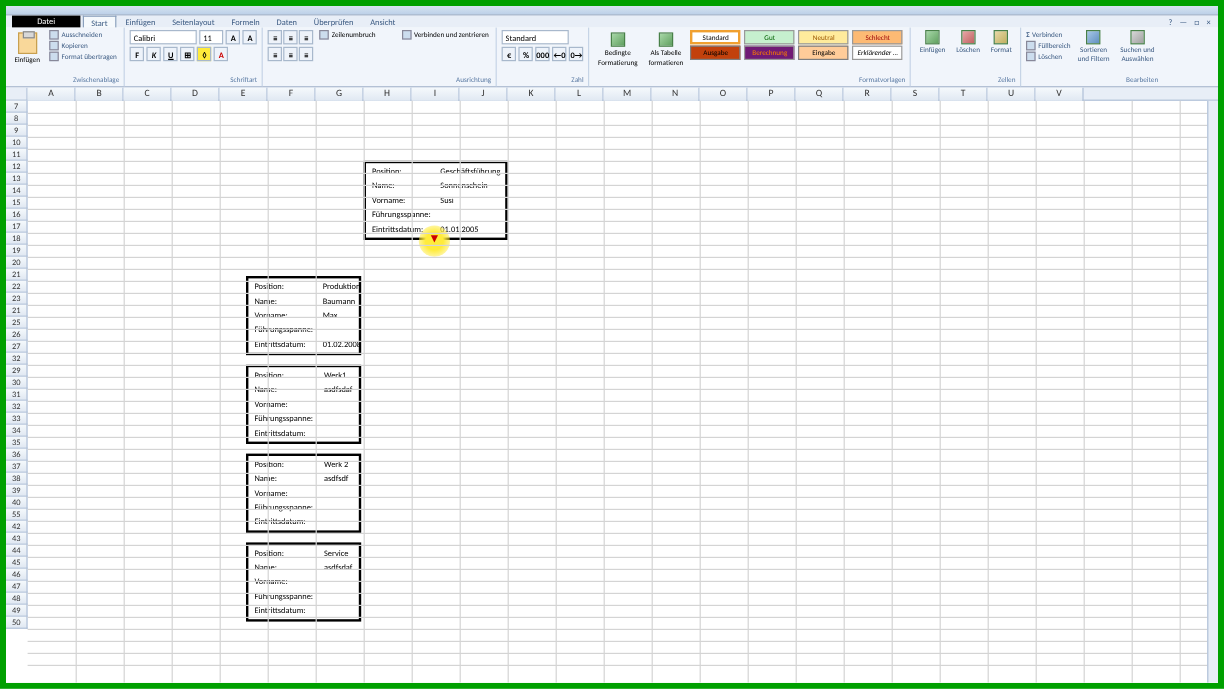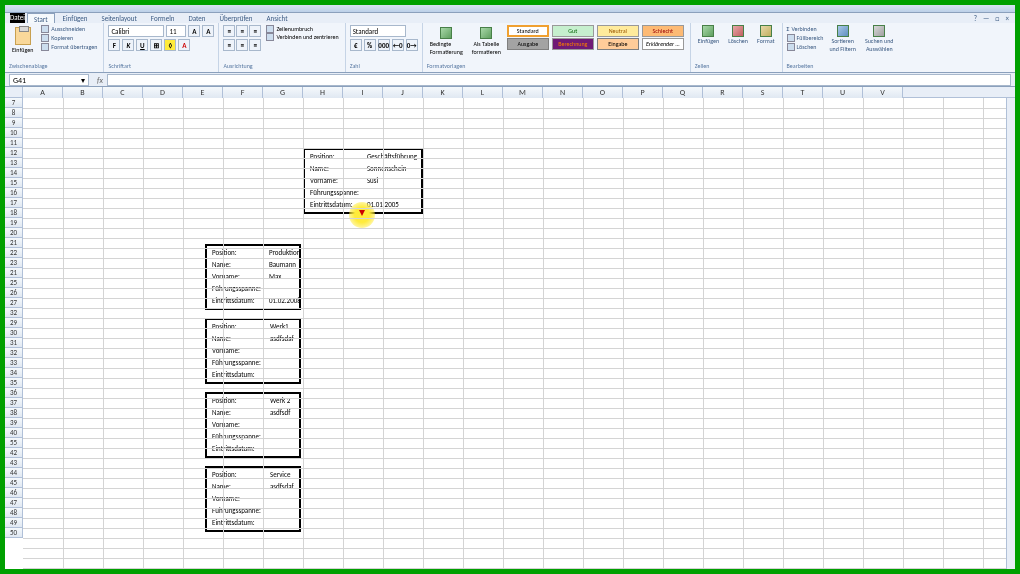--- a/index.html
+++ b/index.html
@@ -6,27 +6,27 @@
 body{background:#00a000;width:1020px;height:574px;overflow:hidden;position:relative}
 .app{position:absolute;top:5px;left:5px;right:5px;bottom:5px;background:#fff;display:flex;flex-direction:column}
 
 
 .titlebar{height:8px;background:linear-gradient(to bottom,#d7e4f2,#bcd0e8);border-bottom:1px solid #8ba0bc}
 
 
 .ribbon-tabs{height:10px;background:#e8eef7;display:flex;align-items:flex-end;gap:2px;padding-left:5px;font-size:7px;color:#3b5a82}
 .tab{padding:1px 6px 0;height:10px;line-height:10px;cursor:pointer}
 .tab.active{background:#f5f9fc;border:1px solid #8ba0bc;border-bottom:none}
-.file-tab{background:#000000;color:#fff;padding:0 0}
+.file-tab{background:#000000;color:#fff;padding:0 21px}
 .right-icons{margin-left:auto;display:flex;gap:6px;padding-right:6px;font-size:7px;color:#3b5a82}
 
 
 .ribbon{height:50px;background:#f1f5fb;border-bottom:1px solid #8ba0bc;display:flex;font-size:6px}
 .group{border-right:1px solid #c6d4e6;padding:2px 4px;display:flex;flex-direction:column;justify-content:space-between}
-.group-label{text-align:left;color:#5a7aa3;font-size:6px;padding-top:1px}
+.group-label{text-align:right;color:#5a7aa3;font-size:6px;padding-top:1px}
 .group-content{display:flex;gap:3px;align-items:flex-start;flex:1}
 
 
 .big-btn{display:flex;flex-direction:column;align-items:center;gap:1px;padding:2px 3px;cursor:pointer}
 .icon-box{width:16px;height:18px;background:#f9d89a;border:1px solid #c8a050;position:relative}
 .icon-box::after{content:"";position:absolute;top:-2px;left:3px;width:8px;height:4px;background:#d8d8d8;border:1px solid #888}
 .small-btns{display:flex;flex-direction:column;gap:1px;font-size:6px;color:#3b5a82}
 .small-btn{display:flex;align-items:center;gap:2px;cursor:pointer;padding:0 2px}
 .mini-icon{width:8px;height:8px;background:#cde;border:1px solid #889}
 
@@ -41,21 +41,21 @@
 
 
 .num-combo{width:56px}
 
 
 .style-cell{width:42px;height:12px;border:1px solid #999;font-size:6px;display:flex;align-items:center;justify-content:center;cursor:pointer}
 .st-standard{background:#fff}
 .st-gut{background:#c6efce;color:#006100}
 .st-neutral{background:#ffeb9c;color:#9c5700}
 .st-schlecht{background:#fdba74;color:#9c0006}
-.st-ausgabe{background:#a3a3a3;border:1px solid #7f7f7f}
+.st-ausgabe{background:#c2410c;border:1px solid #7f7f7f}
 .st-berechnung{background:#701a75;color:#fa7d00}
 .st-eingabe{background:#ffcc99;border:1px solid #7f7f7f}
 .st-erkl{background:#fff;font-style:italic}
 .style-grid{display:grid;grid-template-columns:repeat(4,44px);gap:1px}
 
 
 .cells-btn{display:flex;flex-direction:column;align-items:center;font-size:6px;color:#3b5a82;cursor:pointer;padding:0 3px}
 .cells-icon{width:12px;height:12px;background:linear-gradient(135deg,#a8d8a8,#60a060);border:1px solid #488048}
 
 
@@ -172,21 +172,21 @@
             <div class="btn-sq">≡</div>
             <div class="btn-sq">≡</div>
             <div class="btn-sq">≡</div>
           </div>
           <div class="align-grid">
             <div class="btn-sq">≡</div>
             <div class="btn-sq">≡</div>
             <div class="btn-sq">≡</div>
           </div>
         </div>
-        <div style="display:flex;flex-direction:column;gap:0">
+        <div style="display:flex;flex-direction:row;gap:18px">
           <div class="small-btn">
               <span class="mini-icon"></span>
               <span>Zeilenumbruch</span>
             </div>
           <div class="small-btn">
               <span class="mini-icon"></span>
               <span>Verbinden und zentrieren</span>
             </div>
         </div>
       </div>
@@ -204,21 +204,21 @@
           <div class="btn-sq">0→</div>
         </div>
       </div>
       <div class="group-label">Zahl</div>
     </div>
 
     <div class="group">
       <div class="group-content">
         <div class="big-btn">
             <div class="cells-icon"></div>
-            <span style="white-space:pre;text-align:left">Bedingte
+            <span style="white-space:pre;text-align:center">Bedingte
 Formatierung</span>
           </div>
         <div class="big-btn">
             <div class="cells-icon"></div>
             <span style="white-space:pre;text-align:center">Als Tabelle
 formatieren</span>
           </div>
         <div class="style-grid">
           <div class="style-cell st-standard" style="border:2px solid #f0a030">Standard</div>
           <div class="style-cell st-gut">Gut</div>
@@ -275,28 +275,20 @@
         <div class="cells-btn">
             <div class="cells-icon" style="background:linear-gradient(135deg,#d8d8d8,#a0a0a0)"></div>
             <span style="white-space:pre;text-align:center">Suchen und
 Auswählen</span>
           </div>
       </div>
       <div class="group-label">Bearbeiten</div>
     </div>
   </div>
 
-  <div class="formula-bar">
-    <div class="name-box">
-        <span>G41</span>
-        <span>▾</span>
-      </div>
-    <span class="fx">fx</span>
-    <div class="formula-input"></div>
-  </div>
 
   <div class="grid-area">
     <div class="col-headers" id="colh">
         <div class="corner"></div>
         <div class="col-h">A</div>
         <div class="col-h">B</div>
         <div class="col-h">C</div>
         <div class="col-h">D</div>
         <div class="col-h">E</div>
         <div class="col-h">F</div>

